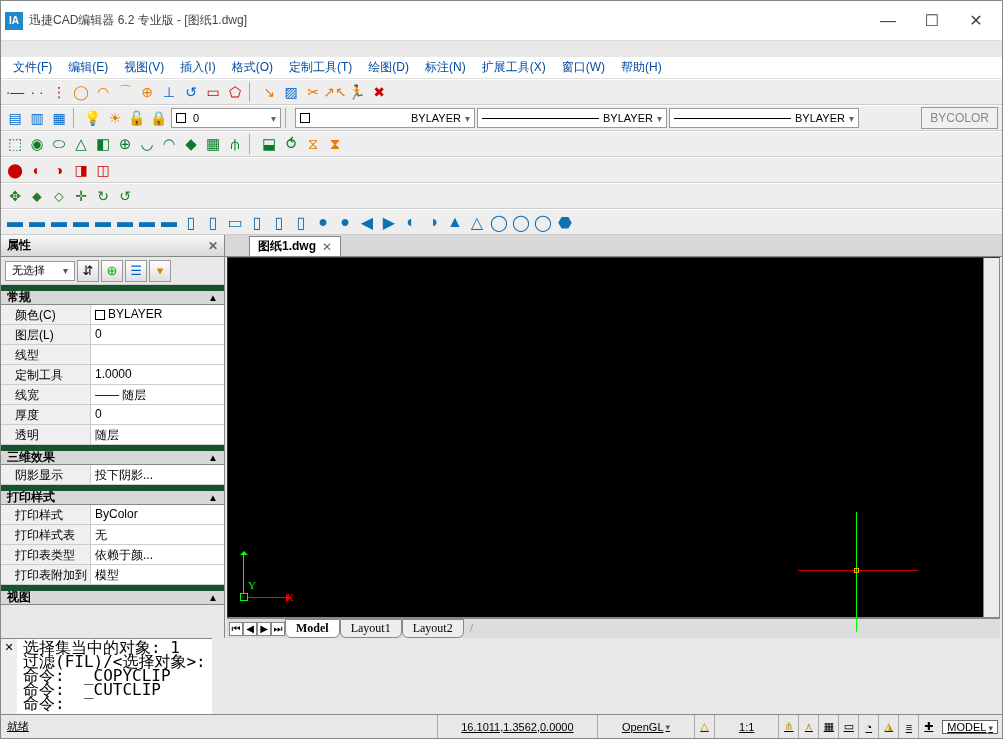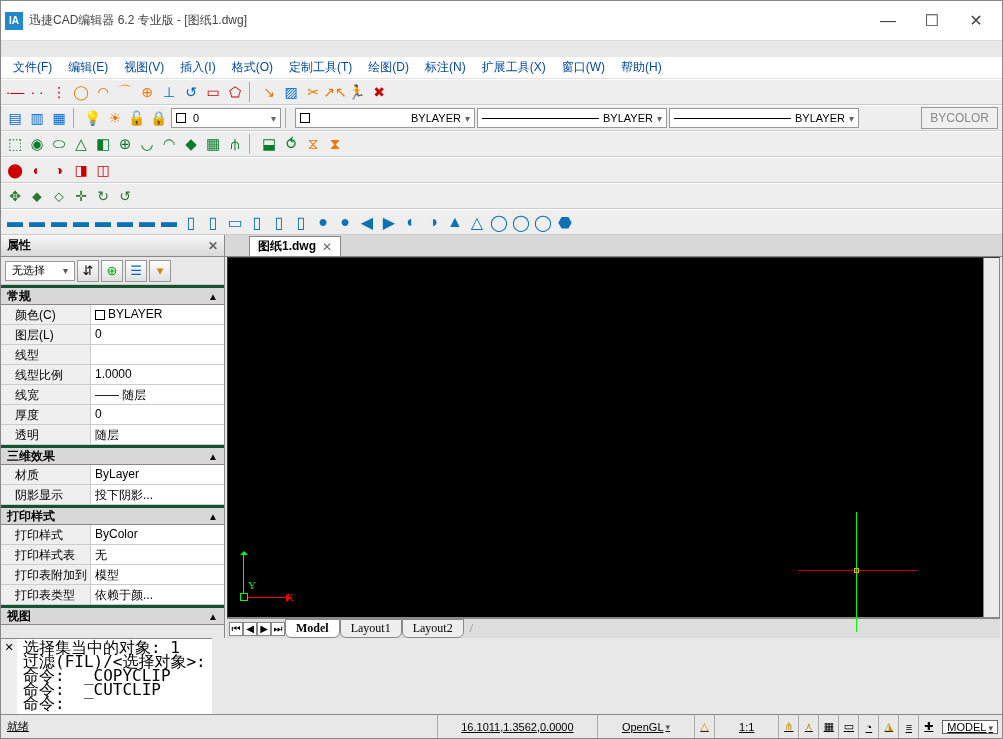--- a/index.html
+++ b/index.html
@@ -149,21 +149,21 @@
     width: 22px; height: 22px;
     border: 1px solid #999;
     background: linear-gradient(#fdfdfd,#e0e0e0);
     display: flex; justify-content: center; align-items: center;
     font-size: 13px;
   }
   .prop-list { flex:1; overflow-y: auto; }
   .prop-section {
     height: 20px;
     background: #d8d8d8;
-    border-top: 3px solid #14532d;
+    border-top: 6px solid #14532d;
     border-bottom: 1px solid #888;
     font-weight: bold;
     padding: 2px 6px;
     display: flex; align-items: center;
     justify-content: space-between;
   }
   .prop-section .caret { font-size: 10px; }
   .prop-row {
     height: 20px;
     display: flex;
@@ -465,66 +465,62 @@
         </div>
         <div class="prop-row">
           <div class="k">图层(L)</div>
           <div class="v">0</div>
         </div>
         <div class="prop-row">
           <div class="k">线型</div>
           <div class="v"></div>
         </div>
         <div class="prop-row">
-          <div class="k">线型比例</div>
+          <div class="k">定制工具</div>
           <div class="v">1.0000</div>
         </div>
         <div class="prop-row">
           <div class="k">线宽</div>
           <div class="v">—— 随层</div>
         </div>
         <div class="prop-row">
           <div class="k">厚度</div>
           <div class="v">0</div>
         </div>
         <div class="prop-row">
           <div class="k">透明</div>
           <div class="v">随层</div>
         </div>
         <div class="prop-section">
           <span>三维效果</span>
           <span class="caret">▲</span>
         </div>
         <div class="prop-row">
-          <div class="k">材质</div>
-          <div class="v">ByLayer</div>
-        </div>
-        <div class="prop-row">
           <div class="k">阴影显示</div>
           <div class="v">投下阴影...</div>
         </div>
         <div class="prop-section">
           <span>打印样式</span>
           <span class="caret">▲</span>
         </div>
         <div class="prop-row">
           <div class="k">打印样式</div>
           <div class="v">ByColor</div>
         </div>
         <div class="prop-row">
           <div class="k">打印样式表</div>
           <div class="v">无</div>
         </div>
         <div class="prop-row">
+          <div class="k">打印表类型</div>
+          <div class="v">依赖于颜...</div>
+        </div>
+        <div class="prop-row">
           <div class="k">打印表附加到</div>
           <div class="v">模型</div>
-        </div>
-        <div class="prop-row">
-          <div class="k">打印表类型</div>
-          <div class="v">依赖于颜...</div>
         </div>
         <div class="prop-section">
           <span>视图</span>
           <span class="caret">▲</span>
         </div>
       </div>
   </div>
 
   <div class="canvas-area">
     <div class="doc-tabs">

